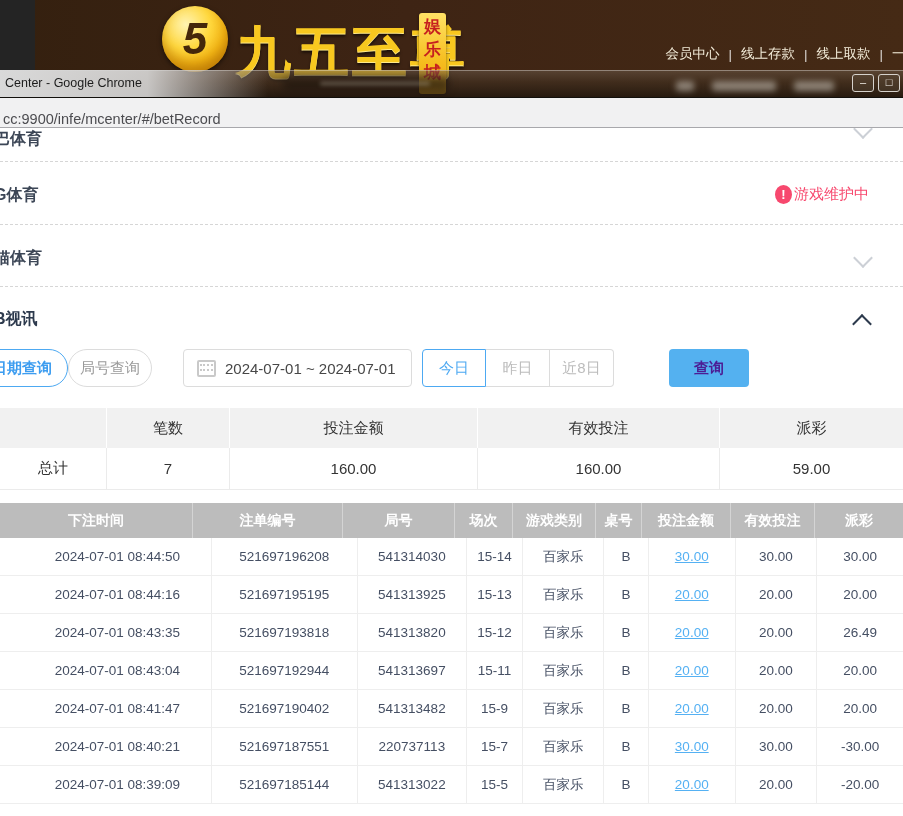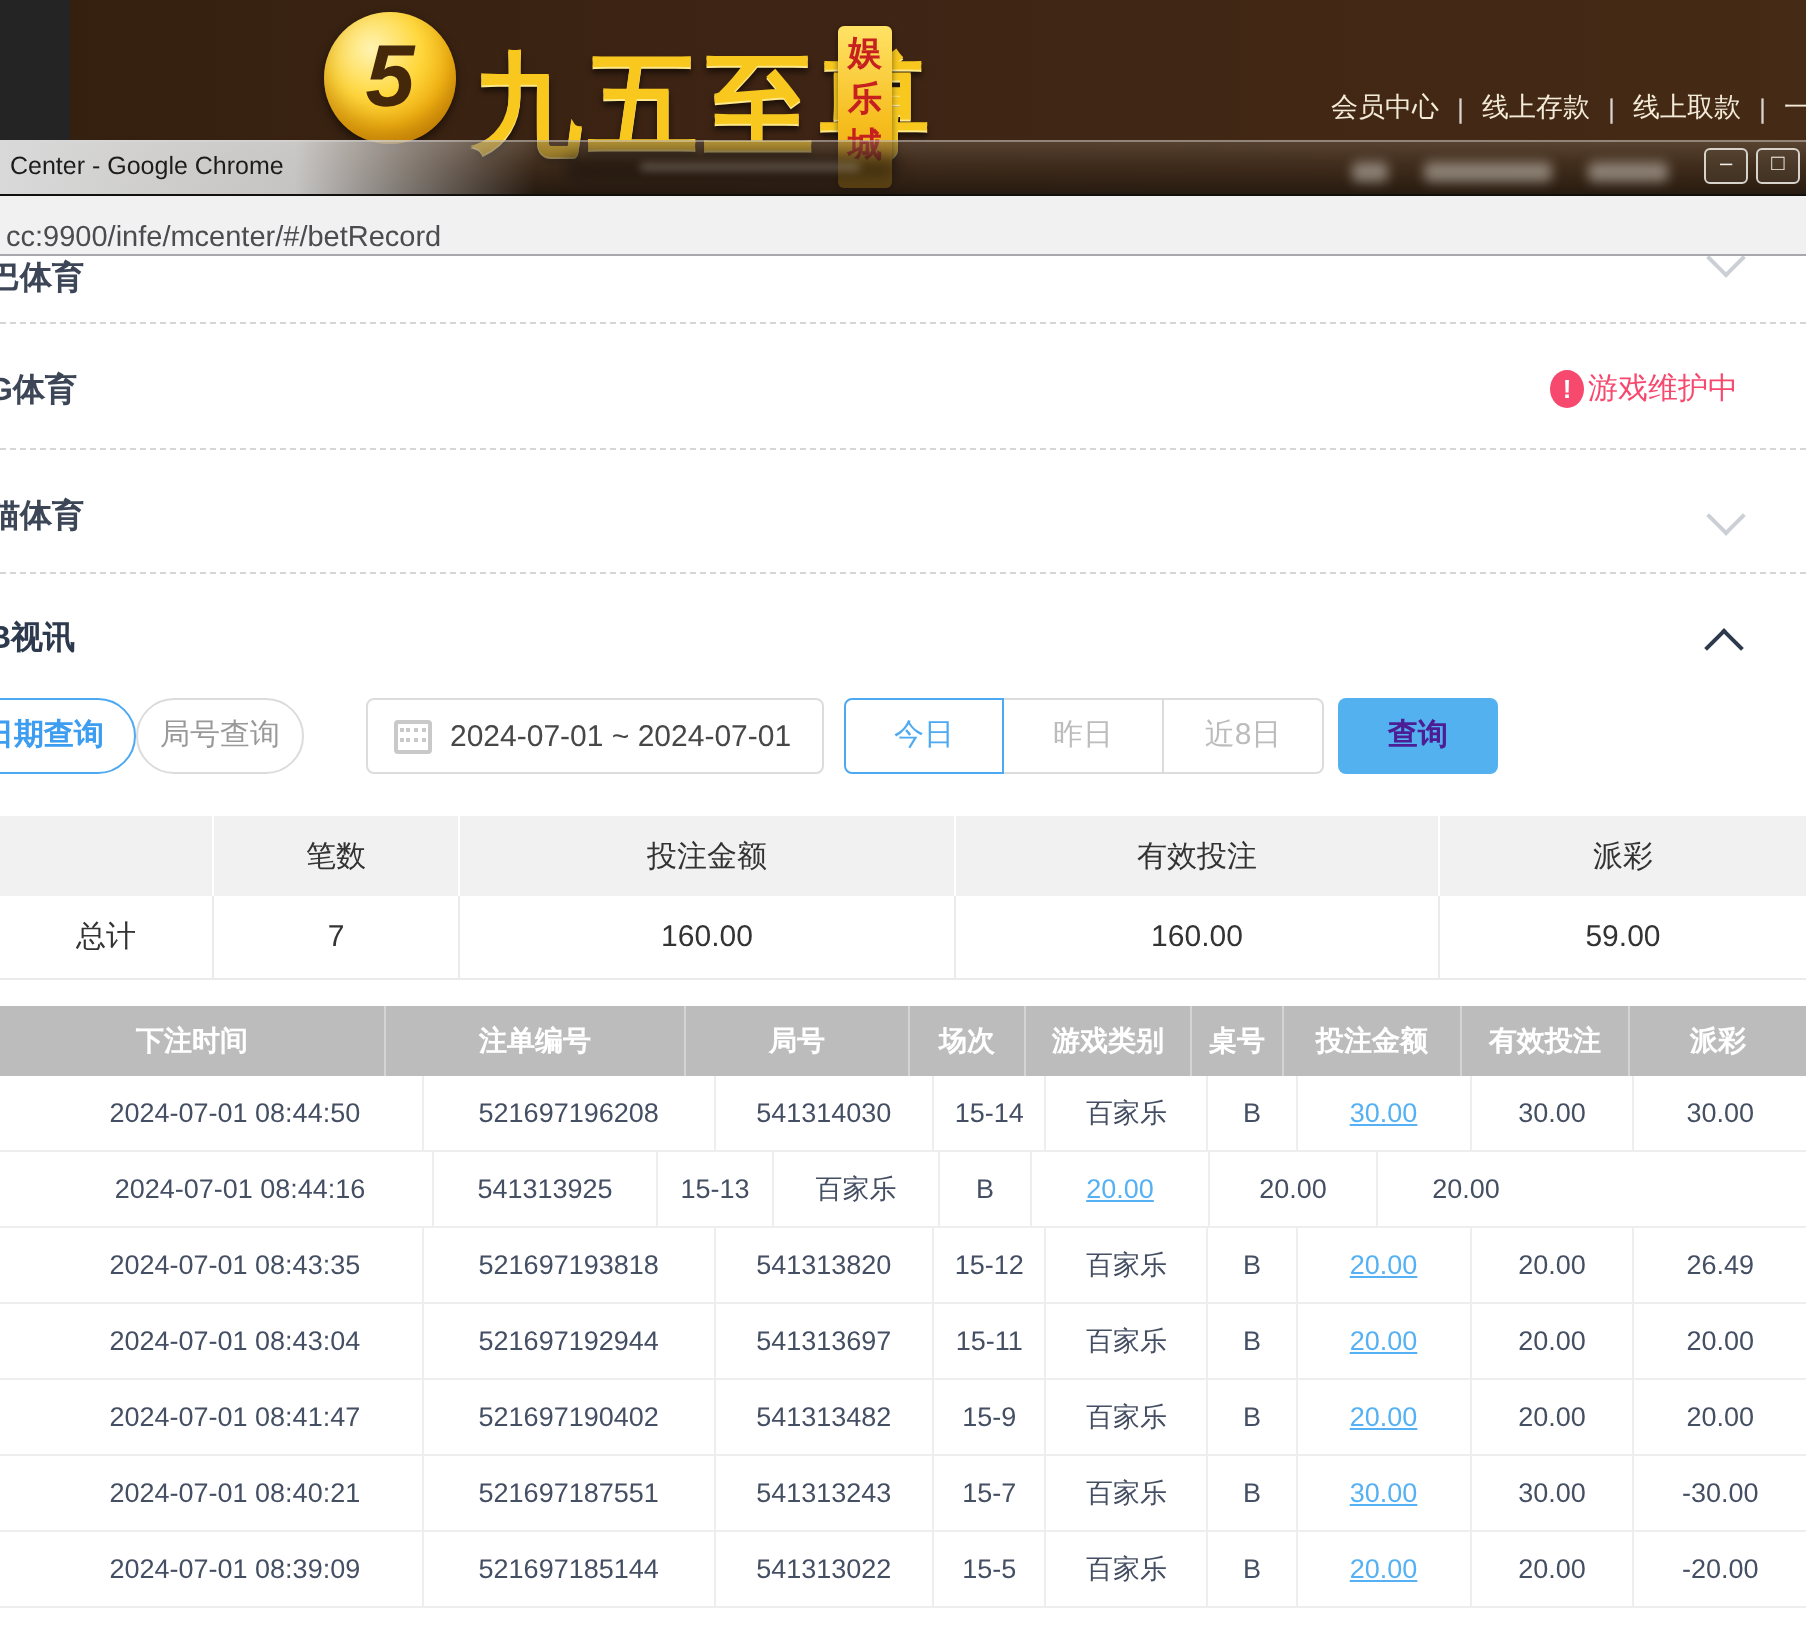--- a/index.html
+++ b/index.html
@@ -69,21 +69,21 @@
   .pill{position:absolute;top:221px;height:38px;line-height:36px;border:1px solid #dcdcdc;border-radius:19px;color:#999;}
   .pill.date{left:-24px;width:92px;color:#3d9df0;border-color:#4da9f2;font-weight:bold;}
   .pill.round{left:68px;width:84px;}
   .date-input{position:absolute;left:183px;top:221px;width:229px;height:38px;box-sizing:border-box;
     border:1px solid #dcdcdc;border-radius:4px;background:#fff;display:flex;align-items:center;
     padding-left:13px;font-size:15px;color:#474747;cursor:pointer;}
   .cal{width:15px;height:13px;border:2px solid #c9c9c9;border-radius:2px;margin-right:9px;position:relative;}
   .cal::before{content:"";position:absolute;left:1px;right:1px;top:2px;border-top:2px dotted #c9c9c9;}
   .cal::after{content:"";position:absolute;left:1px;right:1px;top:7px;border-top:2px dotted #c9c9c9;}
   .qgroup{position:absolute;left:422px;top:221px;display:flex;}
-  .qbtn{width:80px;height:38px;line-height:36px;border:1px solid #dcdcdc;border-left:none;color:#bcbcbc;}
+  .qbtn{width:64px;height:38px;line-height:36px;border:1px solid #dcdcdc;border-left:none;color:#bcbcbc;}
   .qbtn:first-child{border-left:1px solid #dcdcdc;border-radius:4px 0 0 4px;}
   .qbtn:last-child{border-radius:0 4px 4px 0;}
   .qbtn.active{border:1px solid #4da9f2;color:#4da9f2;}
   .btn-search{position:absolute;left:669px;top:221px;width:80px;height:38px;line-height:38px;border:none;
     border-radius:4px;background:#54b1f0;color:#4c1d95;font-weight:bold;}
 
   
   .sum{position:absolute;left:0;top:280px;width:903px;}
   .sum-h,.sum-b{display:flex;}
   .sum-h{background:#f1f1f1;height:40px;}
@@ -228,20 +228,21 @@
             <div class="bc c4">百家乐</div>
             <div class="bc c5">B</div>
             <div class="bc c6">
               <span class="amount-link">30.00</span>
             </div>
             <div class="bc c7">30.00</div>
             <div class="bc c8">30.00</div>
           </div>
           <div class="bet-r">
             <div class="bc c0">2024-07-01 08:44:16</div>
+            <div class="bc c1">521697195195</div>
             <div class="bc c2">541313925</div>
             <div class="bc c3">15-13</div>
             <div class="bc c4">百家乐</div>
             <div class="bc c5">B</div>
             <div class="bc c6">
               <span class="amount-link">20.00</span>
             </div>
             <div class="bc c7">20.00</div>
             <div class="bc c8">20.00</div>
           </div>
@@ -280,21 +281,21 @@
             <div class="bc c5">B</div>
             <div class="bc c6">
               <span class="amount-link">20.00</span>
             </div>
             <div class="bc c7">20.00</div>
             <div class="bc c8">20.00</div>
           </div>
           <div class="bet-r">
             <div class="bc c0">2024-07-01 08:40:21</div>
             <div class="bc c1">521697187551</div>
-            <div class="bc c2">541313243</div>
+            <div class="bc c2">220737113</div>
             <div class="bc c3">15-7</div>
             <div class="bc c4">百家乐</div>
             <div class="bc c5">B</div>
             <div class="bc c6">
               <span class="amount-link">30.00</span>
             </div>
             <div class="bc c7">30.00</div>
             <div class="bc c8 neg">-30.00</div>
           </div>
           <div class="bet-r">

